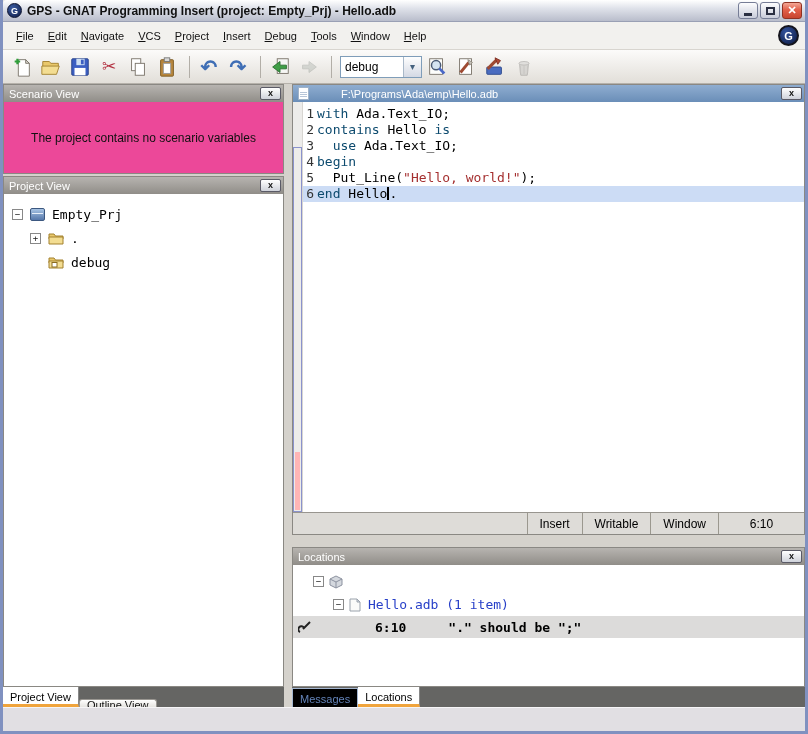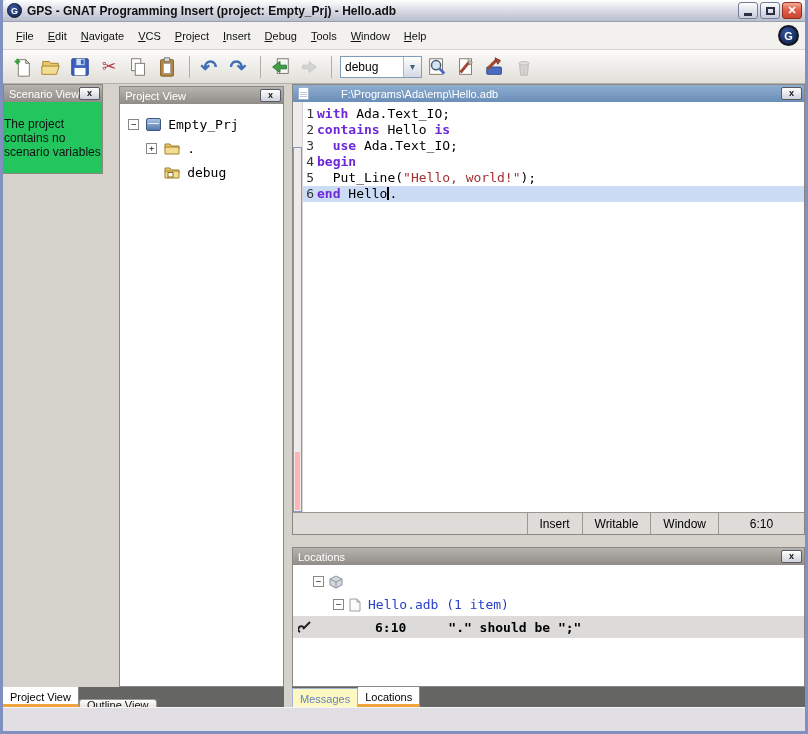--- a/index.html
+++ b/index.html
@@ -53,42 +53,42 @@
            width:82px; margin:0 2px; }
   .combo input { flex:1; border:none; outline:none; font-size:12px; padding:0 4px;
                  font-family:"Liberation Sans", sans-serif; width:58px; }
   .combo .drop { width:18px; background:linear-gradient(#fefefe,#d8dcе6);
                  background:linear-gradient(#fefefe,#d4d9e4);
                  border-left:1px solid #a9b8c8; text-align:center; font-size:10px;
                  color:#44617e; line-height:20px; }
 
   
   .main { flex:1; display:flex; background:#d5d2cc; min-height:0; }
-  .left-col { width:281px; flex:0 0 281px; display:flex; flex-direction:row;gap:16px; }
+  .left-col { width:281px; flex:0 0 281px; display:flex; flex-direction:column; }
   .vsplit { width:8px; flex:0 0 8px; background:#d5d2cc; }
   .right-col { flex:1; display:flex; flex-direction:column; min-width:0; }
 
   .panel { border:1px solid #8a8883; display:flex; flex-direction:column; background:#fff; }
   .ptitle { height:17px; flex:0 0 17px; display:flex; align-items:center;
             padding:0 2px 0 5px; color:#fff; font-size:11px; }
   .ptitle.gray { background:linear-gradient(#b7b4b0, #908d88); }
   .ptitle.blue { background:linear-gradient(#8fadd0, #6a8eb8);gap:28px; }
   .ptitle .pt-label { flex:1; white-space:nowrap; overflow:hidden; }
   .pclose { width:21px; height:13px; border:1px solid #5a5a66;
             background:linear-gradient(#ffffff,#cfd2da); border-radius:2px;
             color:#111; font-size:9px; font-weight:bold; text-align:center;
             line-height:11px; }
   .doc-ico { width:11px; height:13px; background:#fff; border:1px solid #9fb2c8;
              margin-right:4px; position:relative; flex:0 0 11px; }
   .doc-ico::after { content:""; position:absolute; left:1px; top:2px; width:7px;
                     height:1px; box-shadow:0 0 #0000, 0 2px #b8c6d8, 0 4px #b8c6d8, 0 6px #b8c6d8; }
 
   
   .scenario { height:90px; flex:0 0 90px; }
-  .scenario-body { flex:1; background:#22c55e; display:flex; align-items:center;
+  .scenario-body { flex:1; background:#ec4899; display:flex; align-items:center;
                    justify-content:center; }
   .scenario-msg { font-size:12px; color:#111; }
 
   
   .project { flex:1; margin-top:2px; min-height:0; }
   .tree { flex:1; background:#fff; padding-top:8px; font-family:"DejaVu Sans Mono", monospace;
           font-size:13px; color:#000; overflow:hidden; }
   .trow { display:flex; align-items:center; height:24px; }
   .exp { width:11px; height:11px; border:1px solid #888; background:#fff;
          font-size:9px; line-height:9px; text-align:center; color:#222;
@@ -106,21 +106,21 @@
               position:relative; }
   .speed-viewport { position:absolute; left:0; right:0; top:45px; bottom:0;
                     border:1px solid #8a92cc; }
   .speed-error { position:absolute; left:1px; right:1px; bottom:1px; height:58px;
                  background:#ffb5b5; }
   .codearea { flex:1; padding-top:4px; font-family:"DejaVu Sans Mono", monospace;
               font-size:13px; color:#000; min-width:0; }
   .cline { display:flex; height:16px; line-height:16px; white-space:pre; }
   .lnum { width:14px; flex:0 0 14px; text-align:right; padding-right:3px; color:#333; }
   .ctext { white-space:pre; }
-  .kw { font-weight:bold; color:#6d28d9; }
+  .kw { font-weight:normal; color:#0c4a6e; }
   .str { color:#a53030; }
   .curline { background:#ccdcf5; }
   .caret { display:inline-block; width:2px; height:13px; background:#000;
            vertical-align:-2px; }
 
   .estatus { height:22px; flex:0 0 22px; background:#dedcd8; border-top:1px solid #98958f;
              display:flex; justify-content:flex-end; align-items:stretch; font-size:12px; }
   .scell { display:flex; align-items:center; padding:0 12px; border-left:1px solid #9b988f; }
   .scell.pos { width:86px; justify-content:center; }
 
@@ -144,21 +144,21 @@
   .strip.left { width:281px; flex:0 0 281px; }
   .strip.right { flex:1; }
   .strip-gap { width:8px; flex:0 0 8px; background:#d5d2cc; }
   .tab { font-size:11px; padding:2px 7px 0 7px; display:flex; align-items:center;
          border-right:1px solid #4c4c4a; }
   .tab.active { background:#fff; color:#000; border-bottom:3px solid #f0a43c;
                 border-right:1px solid #888; }
   .tab.plain { background:linear-gradient(#ffffff,#e6e4e0); color:#111;
                border:1px solid #9a9792; border-bottom:none; border-radius:3px 3px 0 0;
                margin-top:12px; }
-  .tab.dim { background:#fef9c3; color:#6383b8; border:1px solid #a4b6d0;
+  .tab.dim { background:#000000; color:#6383b8; border:1px solid #a4b6d0;
              border-bottom:none; margin-top:1px; }
 
   
   .statusbar { height:24px; flex:0 0 24px; background:#e1dfe3;
                border-top:1px solid #f6f5f7; }
 
   svg .ol { stroke:#7a746a; stroke-width:1; }
 </style>
 </head>
 <body>

